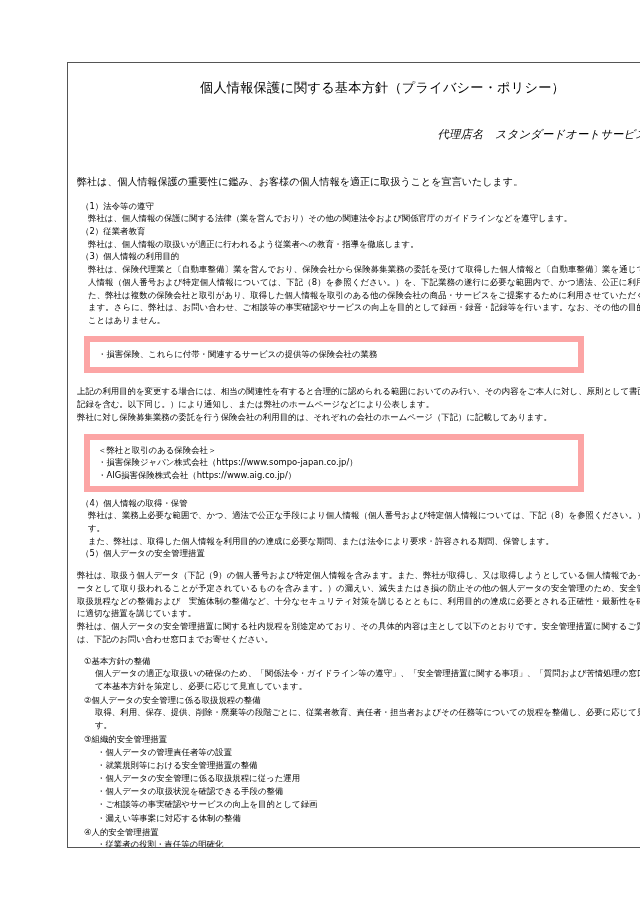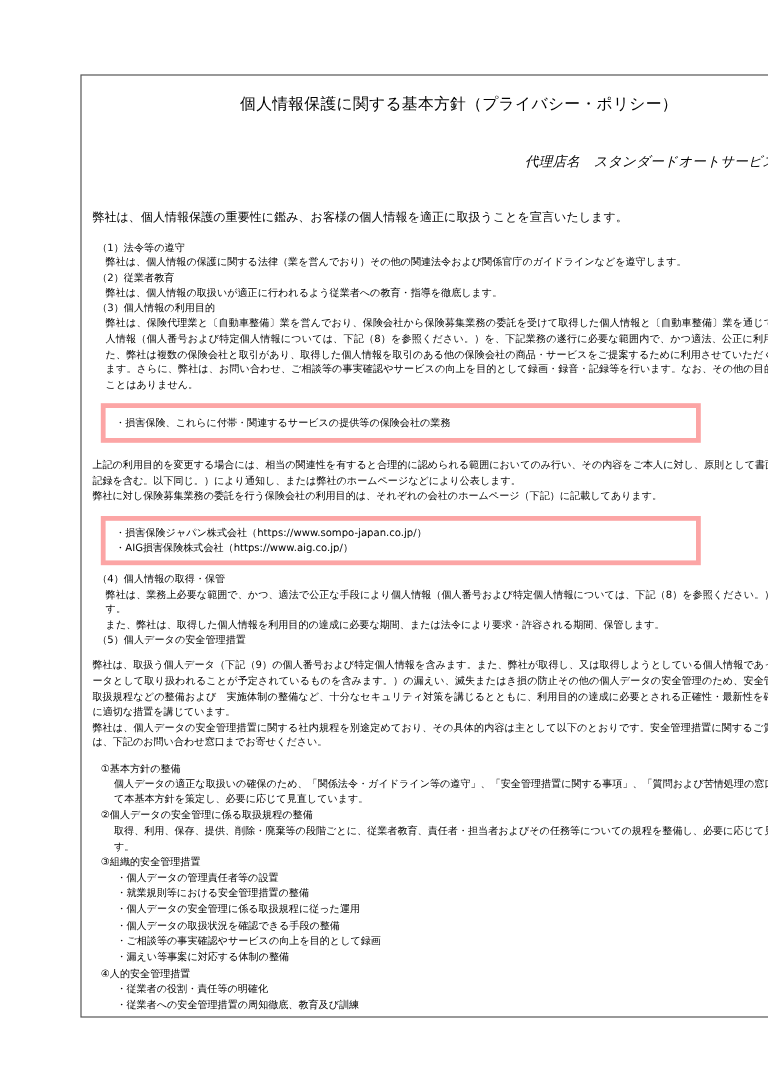--- a/index.html
+++ b/index.html
@@ -70,21 +70,21 @@
     text-align: justify;
     padding-left: 11px;
     margin: 0;
   }
   .para.nopad { padding-left: 0; }
   .para.m-top { margin-top: 9px; }
   .para.m-top-lg { margin-top: 12px; }
 
   
   .box {
-    border: 4px solid #fca5a5;
+    border: 6px solid #fca5a5;
     box-sizing: border-box;
     margin: 9px 0 0 7px;
     padding: 5px 7px 5px 8px;
     width: 500px;
   }
   .box .box-line {
     font-size: 8.4px;
     line-height: 1.5;
     letter-spacing: 0.02px;
   }
@@ -141,20 +141,21 @@
     <p class="para">弊社は、保険代理業と〔自動車整備〕業を営んでおり、保険会社から保険募集業務の委託を受けて取得した個人情報と〔自動車整備〕業を通じて取得した個人情報（個人番号および特定個人情報については、下記（8）を参照ください。）を、下記業務の遂行に必要な範囲内で、かつ適法、公正に利用します。また、弊社は複数の保険会社と取引があり、取得した個人情報を取引のある他の保険会社の商品・サービスをご提案するために利用させていただくことがあります。さらに、弊社は、お問い合わせ、ご相談等の事実確認やサービスの向上を目的として録画・録音・記録等を行います。なお、その他の目的に利用することはありません。</p>
 
     <div class="box single">
       <div class="box-line">・損害保険、これらに付帯・関連するサービスの提供等の保険会社の業務</div>
     </div>
 
     <p class="para nopad m-top-lg">上記の利用目的を変更する場合には、相当の関連性を有すると合理的に認められる範囲においてのみ行い、その内容をご本人に対し、原則として書面等（電磁的記録を含む。以下同じ。）により通知し、または弊社のホームページなどにより公表します。</p>
     <p class="para nopad">弊社に対し保険募集業務の委託を行う保険会社の利用目的は、それぞれの会社のホームページ（下記）に記載してあります。</p>
 
     <div class="box list">
+      <div class="box-line">＜弊社と取引のある保険会社＞</div>
       <div class="box-line">・損害保険ジャパン株式会社（https://www.sompo-japan.co.jp/）</div>
       <div class="box-line">・AIG損害保険株式会社（https://www.aig.co.jp/）</div>
     </div>
 
     <div class="sec-head">（4）個人情報の取得・保管</div>
     <p class="para">弊社は、業務上必要な範囲で、かつ、適法で公正な手段により個人情報（個人番号および特定個人情報については、下記（8）を参照ください。）を取得します。</p>
     <p class="para">また、弊社は、取得した個人情報を利用目的の達成に必要な期間、または法令により要求・許容される期間、保管します。</p>
 
     <div class="sec-head tight">（5）個人データの安全管理措置</div>
     <p class="para nopad m-top">弊社は、取扱う個人データ（下記（9）の個人番号および特定個人情報を含みます。また、弊社が取得し、又は取得しようとしている個人情報であって、個人データとして取り扱われることが予定されているものを含みます。）の漏えい、滅失またはき損の防止その他の個人データの安全管理のため、安全管理に関する取扱規程などの整備および　実施体制の整備など、十分なセキュリティ対策を講じるとともに、利用目的の達成に必要とされる正確性・最新性を確保するために適切な措置を講じています。</p>

